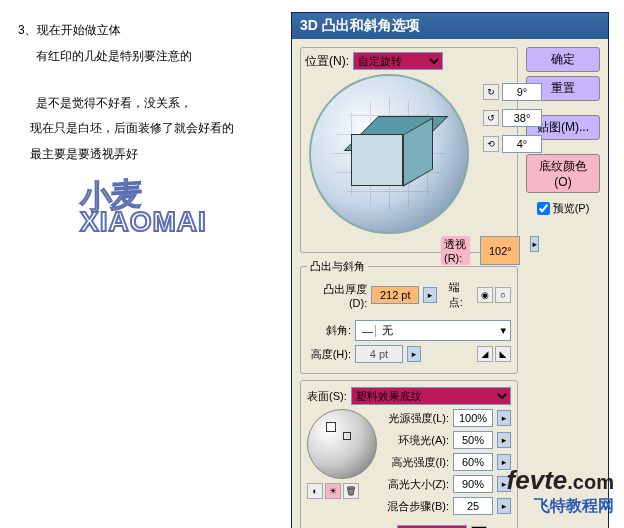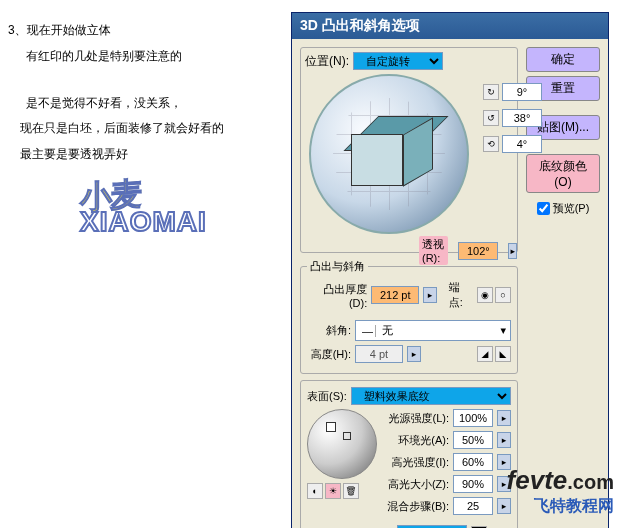--- a/index.html
+++ b/index.html
@@ -1,48 +1,48 @@
 <!DOCTYPE html>
 <html><head>
 <meta charset="utf-8">
 <style>
 *{box-sizing:border-box;margin:0;padding:0}
 body{width:624px;height:528px;background:#fff;font-family:"Microsoft YaHei","SimSun",sans-serif;font-size:12px;color:#000;position:relative;overflow:hidden}
-.left{position:absolute;left:8px;top:20px;width:265px;line-height:1.8}
+.left{position:absolute;left:18px;top:20px;width:265px;line-height:1.8}
 .left p{margin-bottom:4px}
 .art{position:absolute;left:80px;top:170px;width:190px;height:90px}
 .art .cn{font-size:32px;font-weight:bold;color:#e8d848;-webkit-text-stroke:1px #5a6fb8;transform:skewY(-4deg);letter-spacing:-2px}
 .art .en{font-size:28px;font-weight:bold;color:#fff;-webkit-text-stroke:2px #5a6fb8;letter-spacing:1px;margin-top:-8px}
 .dlg{position:absolute;left:291px;top:12px;width:318px;border:1px solid #0a246a;background:#ece9d8}
 .titlebar{background:linear-gradient(#3b6ea5,#2b5a95);color:#fff;font-size:14px;padding:4px 8px;font-weight:bold}
 .body{padding:8px;display:flex;gap:8px}
 .main{flex:1}
 .side{width:74px;display:flex;flex-direction:column;gap:4px}
 .btn{background:#c4b5fd;border:1px solid #888;border-radius:3px;padding:3px 4px;text-align:center;cursor:pointer;font-size:12px}
 .btn.hl{background:#f7b7c6}
 .chk{display:flex;align-items:center;gap:3px;font-size:11px;margin-top:4px;justify-content:center}
 .row{display:flex;align-items:center;gap:4px;margin-bottom:4px;font-size:11px}
 .lbl{text-align:right}
 .inp{border:1px solid #7a9ac0;background:#fff;padding:2px 3px;font-size:11px;width:40px;text-align:center}
 .inp.hl{background:#fdba74}
-.sel{border:1px solid #7a9ac0;background:#0ea5e9;padding:1px 8px;font-size:11px}
+.sel{border:1px solid #7a9ac0;background:#be185d;padding:1px 0;font-size:11px}
 .arrow{width:14px;height:16px;background:#c8d4e8;border:1px solid #7a9ac0;display:inline-flex;align-items:center;justify-content:center;font-size:9px;cursor:pointer}
 fieldset{border:1px solid #aaa;border-radius:3px;padding:6px;margin-top:6px}
 legend{font-size:11px;padding:0 3px}
 .preview3d{width:160px;height:160px;border-radius:50%;background:radial-gradient(circle at 35% 35%,#fafcff,#c8d8e8,#5a7a9a);border:2px solid #8aa;position:relative;margin:4px}
 .cube{position:absolute;left:40px;top:40px;width:80px;height:80px}
 .cube .top{position:absolute;width:70px;height:35px;background:#5a9aa8;transform:skewX(-45deg) translateX(10px);border:1px solid #333}
 .cube .front{position:absolute;top:18px;width:52px;height:52px;background:#c8dde3;border:1px solid #333}
 .cube .side2{position:absolute;top:18px;left:52px;width:30px;height:52px;background:#7ab0ba;transform:skewY(-30deg) translateY(-8px);border:1px solid #333}
 .gridbg{position:absolute;inset:22px;background:repeating-linear-gradient(0deg,transparent,transparent 18px,#889 18px,#889 19px),repeating-linear-gradient(90deg,transparent,transparent 18px,#889 18px,#889 19px);border-radius:50%;opacity:.3}
 .posrow{display:flex;align-items:center;gap:4px;margin-bottom:4px}
 .angles{position:absolute;left:182px;top:35px;display:flex;flex-direction:column;gap:8px}
 .anglerow{display:flex;align-items:center;gap:3px}
 .ico{width:16px;height:16px;display:inline-flex;align-items:center;justify-content:center;border:1px solid #aaa;background:#eee;font-size:9px}
-.persp{position:absolute;left:118px;top:188px;display:flex;align-items:center;gap:10px;font-size:11px}
+.persp{position:absolute;left:140px;top:188px;display:flex;gap:10px;font-size:11px}
 .persp .t{background:#f7b7c6;padding:1px 3px;border-radius:2px}
 .sphere{width:70px;height:70px;border-radius:50%;background:radial-gradient(circle at 30% 30%,#fff,#ccc,#666);border:1px solid #888;position:relative}
 .sphere .hl1{position:absolute;left:18px;top:12px;width:10px;height:10px;border:1px solid #333;background:#fff}
 .sphere .hl2{position:absolute;left:35px;top:22px;width:8px;height:8px;border:1px solid #333}
 .spherebox{display:flex;gap:10px}
 .lights{flex:1}
 .lights .row{justify-content:flex-end}
 .lightbtns{display:flex;gap:2px;margin-top:4px}
 .lightbtns .ico.hl{background:#f7b7c6}
 .bevelsel{flex:1;border:1px solid #7a9ac0;background:#fff;padding:2px 4px;display:flex;align-items:center;justify-content:space-between}

